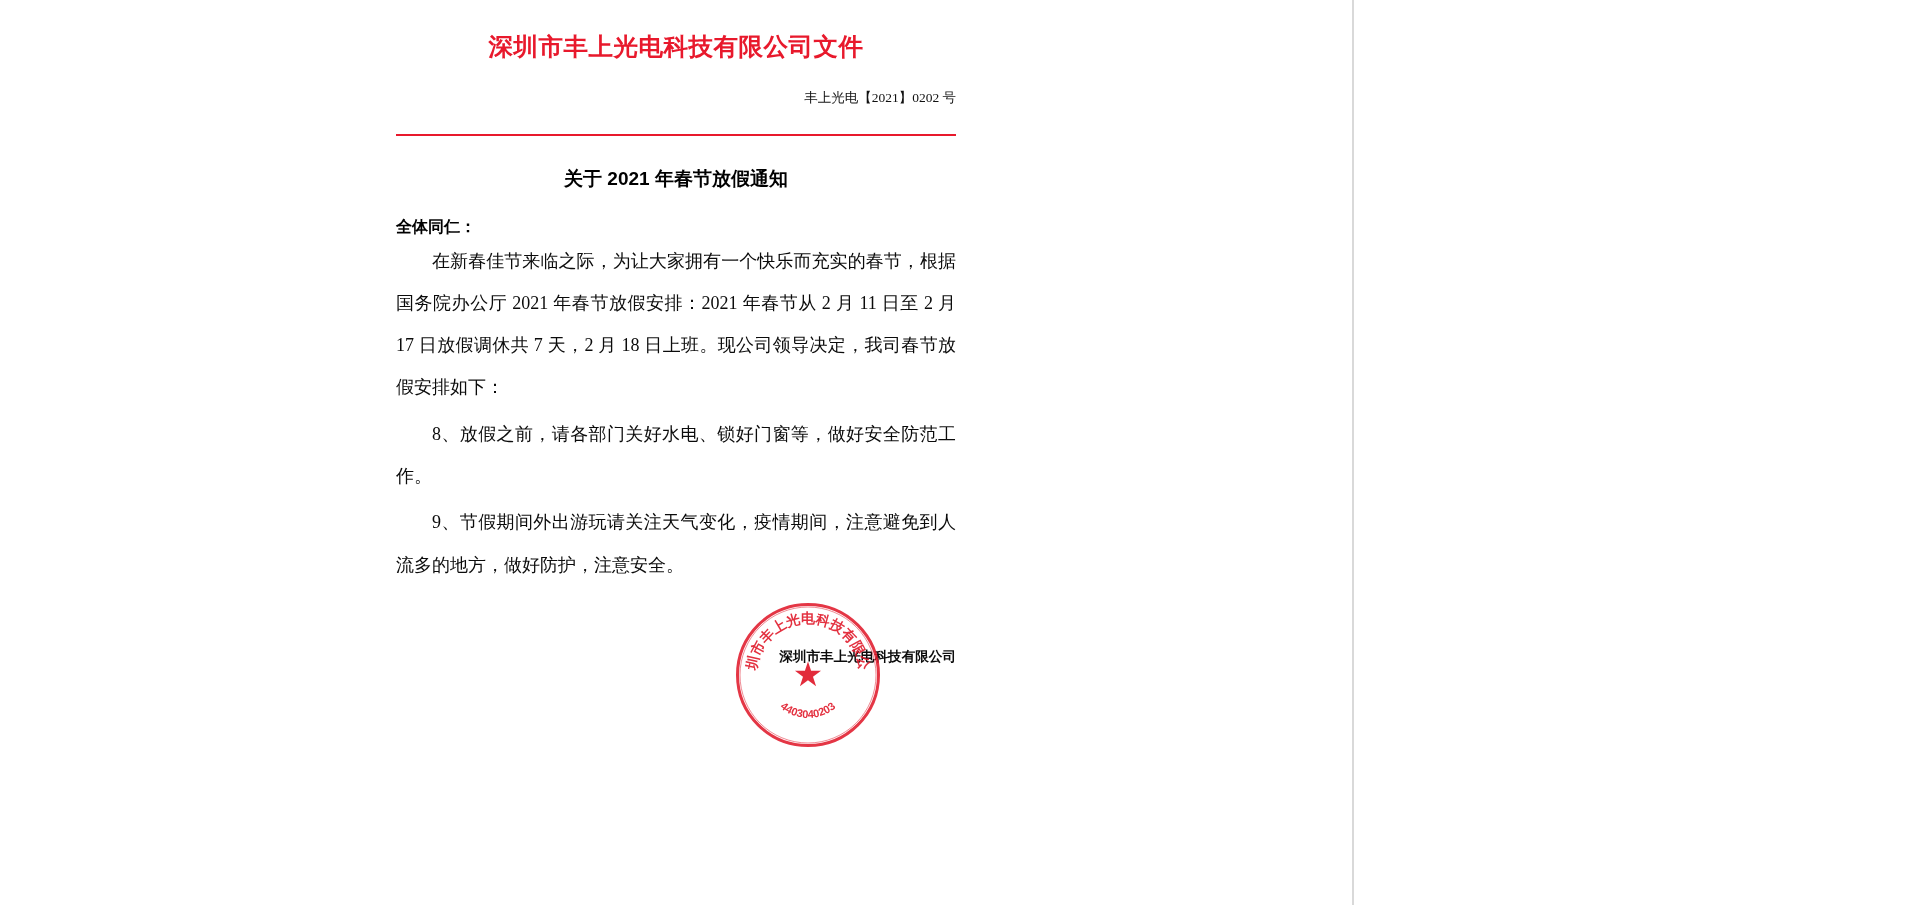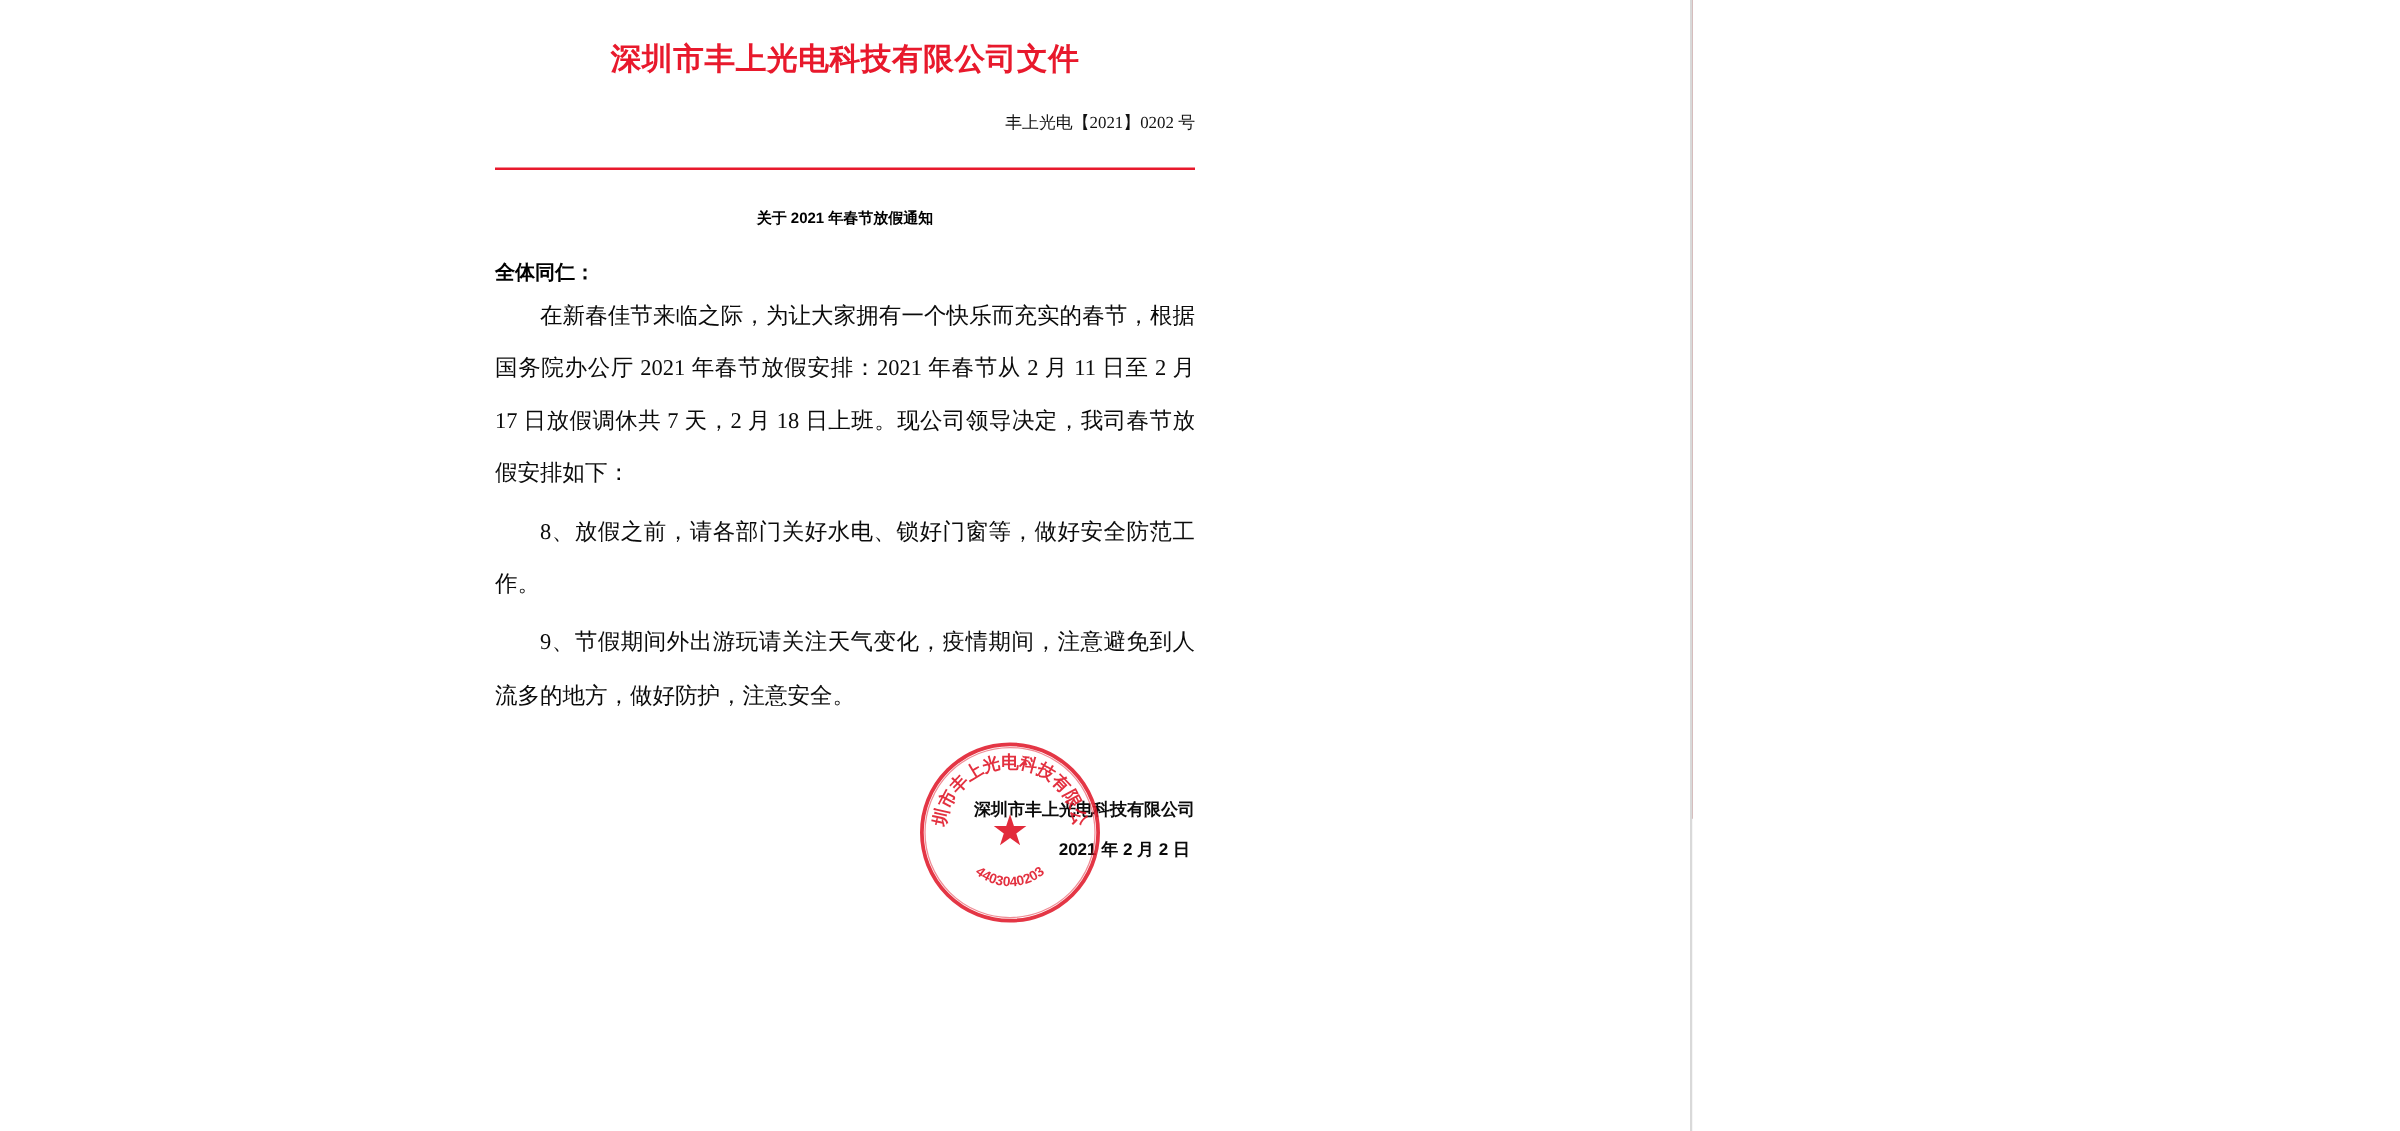--- a/index.html
+++ b/index.html
@@ -10,21 +10,21 @@
     height: 905px;
     overflow: hidden;
   }
   body {
     font-family: "Liberation Serif", serif;
   }
   .page {
     position: relative;
     width: 1920px;
     height: 655px;
-    background: #7f1d1d;
+    background: #a16207;
   }
   
   .outside-right {
     position: absolute;
     top: 0;
     left: 1354px;
     width: 566px;
     height: 905px;
     background: #ffffff;
   }
@@ -68,21 +68,21 @@
     font-family: "Liberation Serif", "DejaVu Serif", serif;
   }
   .red-rule {
     width: 100%;
     height: 1.5px;
     background: #e8192c;
     margin-top: 27px;
   }
   .subject {
     text-align: center;
-    font-size: 12px;
+    font-size: 19px;
     font-weight: bold;
     color: #000000;
     margin-top: 30px;
     font-family: "Liberation Sans", "DejaVu Sans", sans-serif;
   }
   .salutation {
     font-size: 16px;
     font-weight: bold;
     color: #000000;
     margin-top: 25px;
@@ -214,21 +214,20 @@
               <textPath href="#arcTop" startOffset="50%" text-anchor="middle">深圳市丰上光电科技有限公司</textPath>
             </text>
             <text font-family="'Liberation Sans', 'DejaVu Sans', sans-serif" font-size="11" fill="#e01a2b" font-weight="bold" opacity="0.9">
               <textPath href="#arcBottom" startOffset="50%" text-anchor="middle">4403040203</textPath>
             </text>
           </svg>
           <div class="seal-star">★</div>
         </div>
 
         <div class="sig-company">深圳市丰上光电科技有限公司</div>
-        <div class="sig-date">2021 年 2 月 2 日</div>
       </div>
 
     </div>
   </div>
 
   <div class="page-edge"></div>
   <div class="outside-right"></div>
 
 </div>
 

